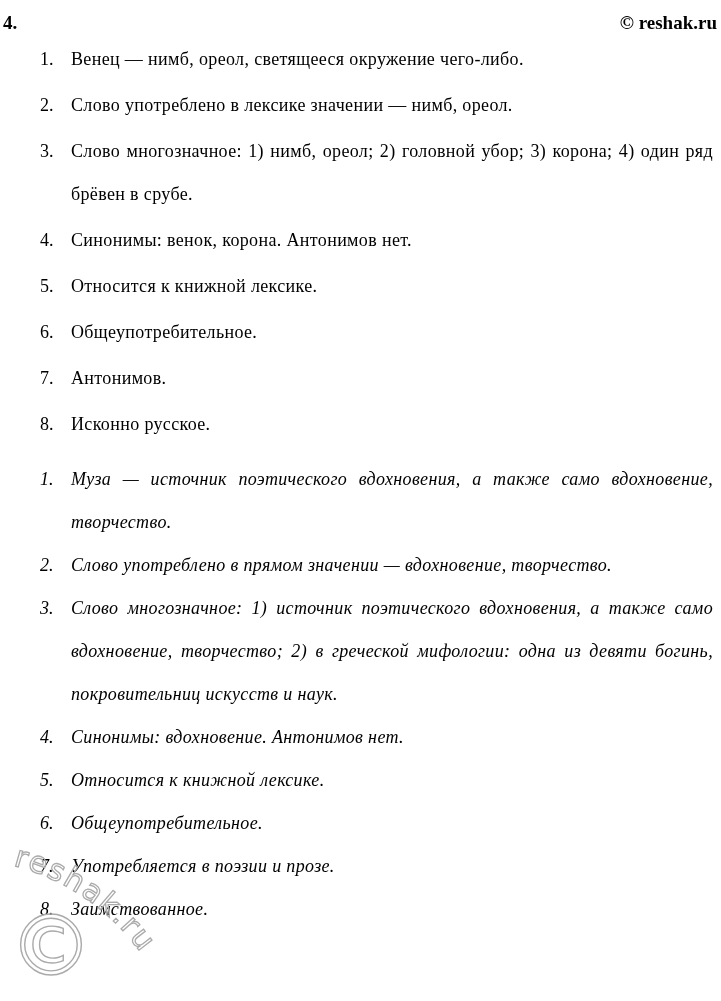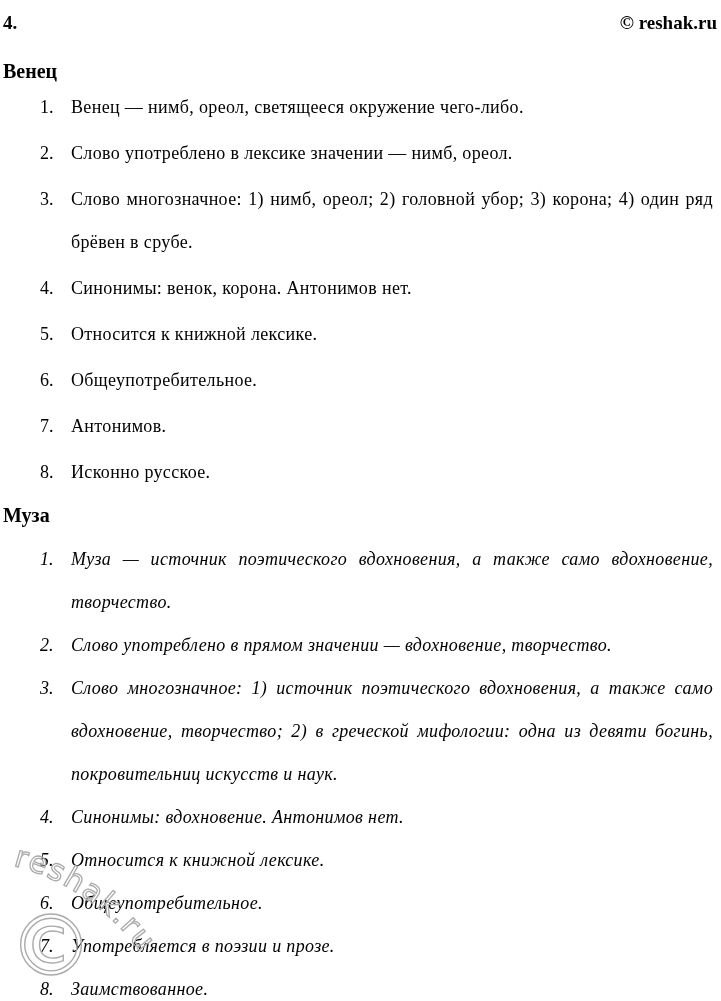--- a/index.html
+++ b/index.html
@@ -85,35 +85,33 @@
 <body>
 
 <div class="page">
 
   <div class="header">
     <span class="task-num">4.</span>
     <span class="copyright">© reshak.ru</span>
   </div>
 
   <section class="s1">
-    <h2 class="section-heading">Венец</h2>
     <ol class="analysis-list">
       <li>Венец — нимб, ореол, светящееся окружение чего-либо.</li>
       <li>Слово употреблено в лексике значении — нимб, ореол.</li>
       <li>Слово многозначное: 1) нимб, ореол; 2) головной убор; 3) корона; 4) один ряд брёвен в срубе.</li>
       <li>Синонимы: венок, корона. Антонимов нет.</li>
       <li>Относится к книжной лексике.</li>
       <li>Общеупотребительное.</li>
       <li>Антонимов.</li>
       <li>Исконно русское.</li>
     </ol>
   </section>
 
   <section class="s2">
-    <h2 class="section-heading">Муза</h2>
     <ol class="analysis-list">
       <li>Муза — источник поэтического вдохновения, а также само вдохновение, творчество.</li>
       <li>Слово употреблено в прямом значении — вдохновение, творчество.</li>
       <li>Слово многозначное: 1) источник поэтического вдохновения, а также само вдохновение, творчество; 2) в греческой мифологии: одна из девяти богинь, покровительниц искусств и наук.</li>
       <li>Синонимы: вдохновение. Антонимов нет.</li>
       <li>Относится к книжной лексике.</li>
       <li>Общеупотребительное.</li>
       <li>Употребляется в поэзии и прозе.</li>
       <li>Заимствованное.</li>
     </ol>

